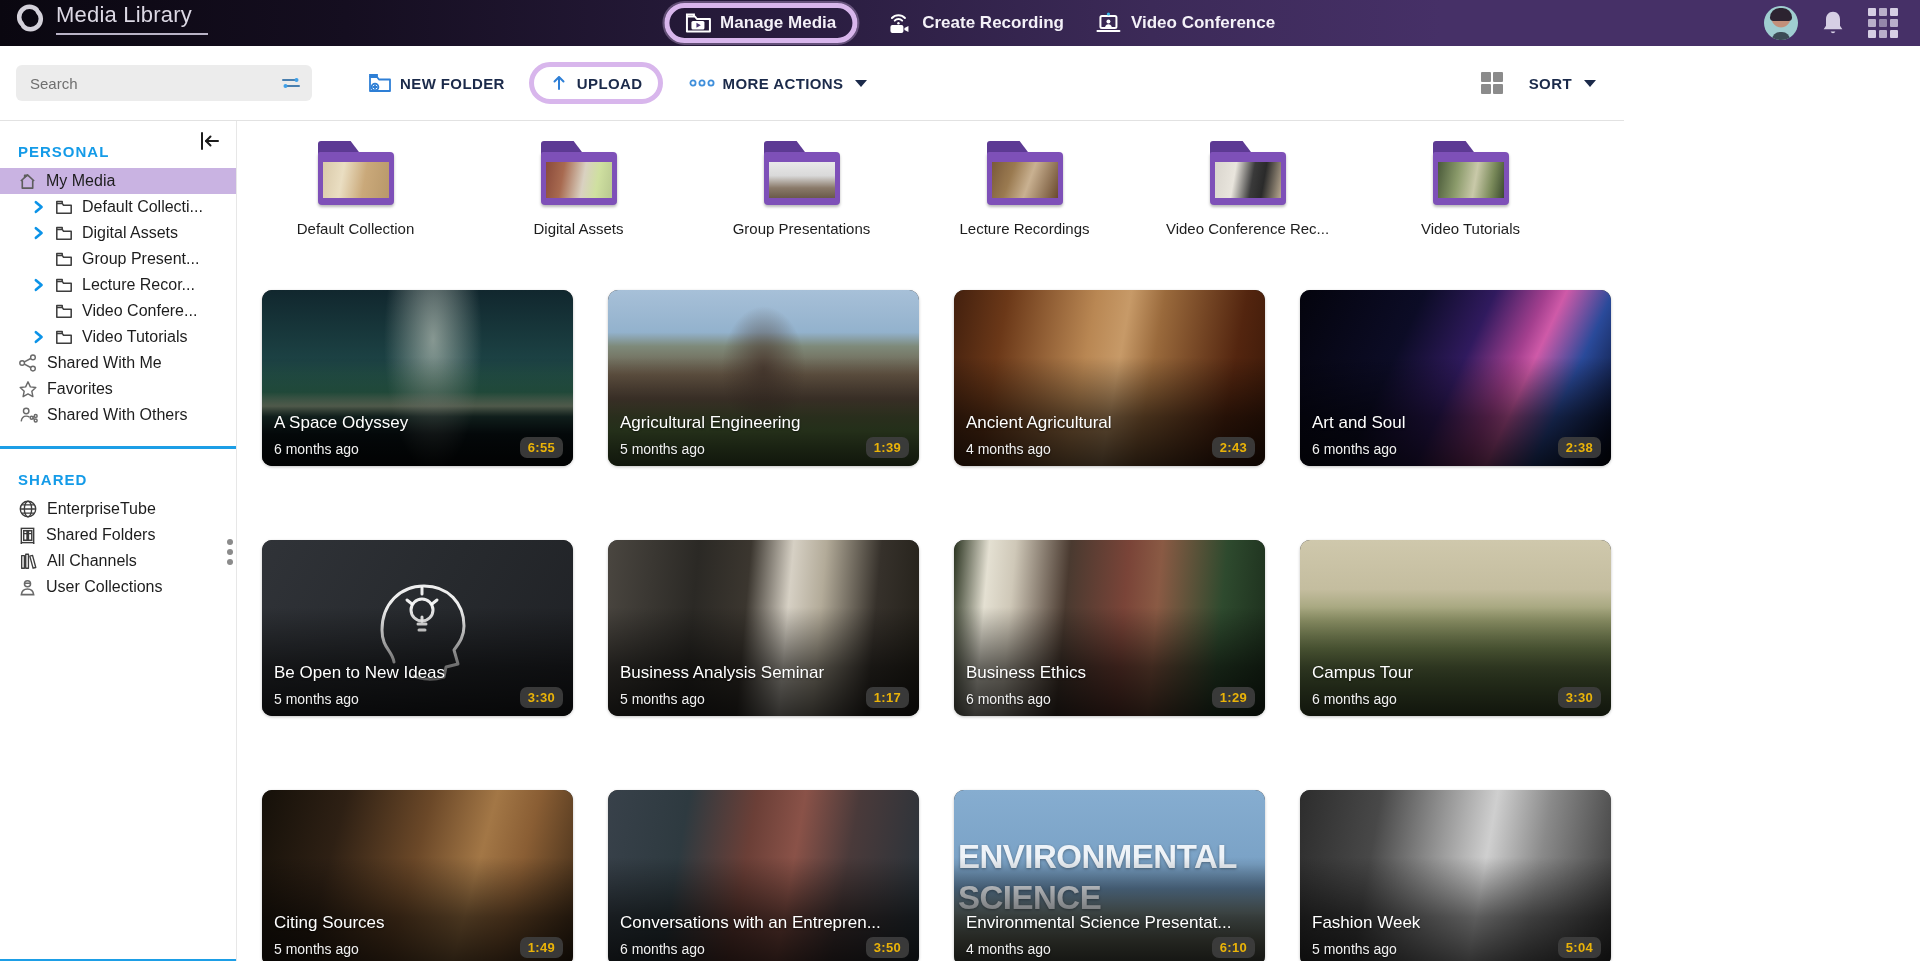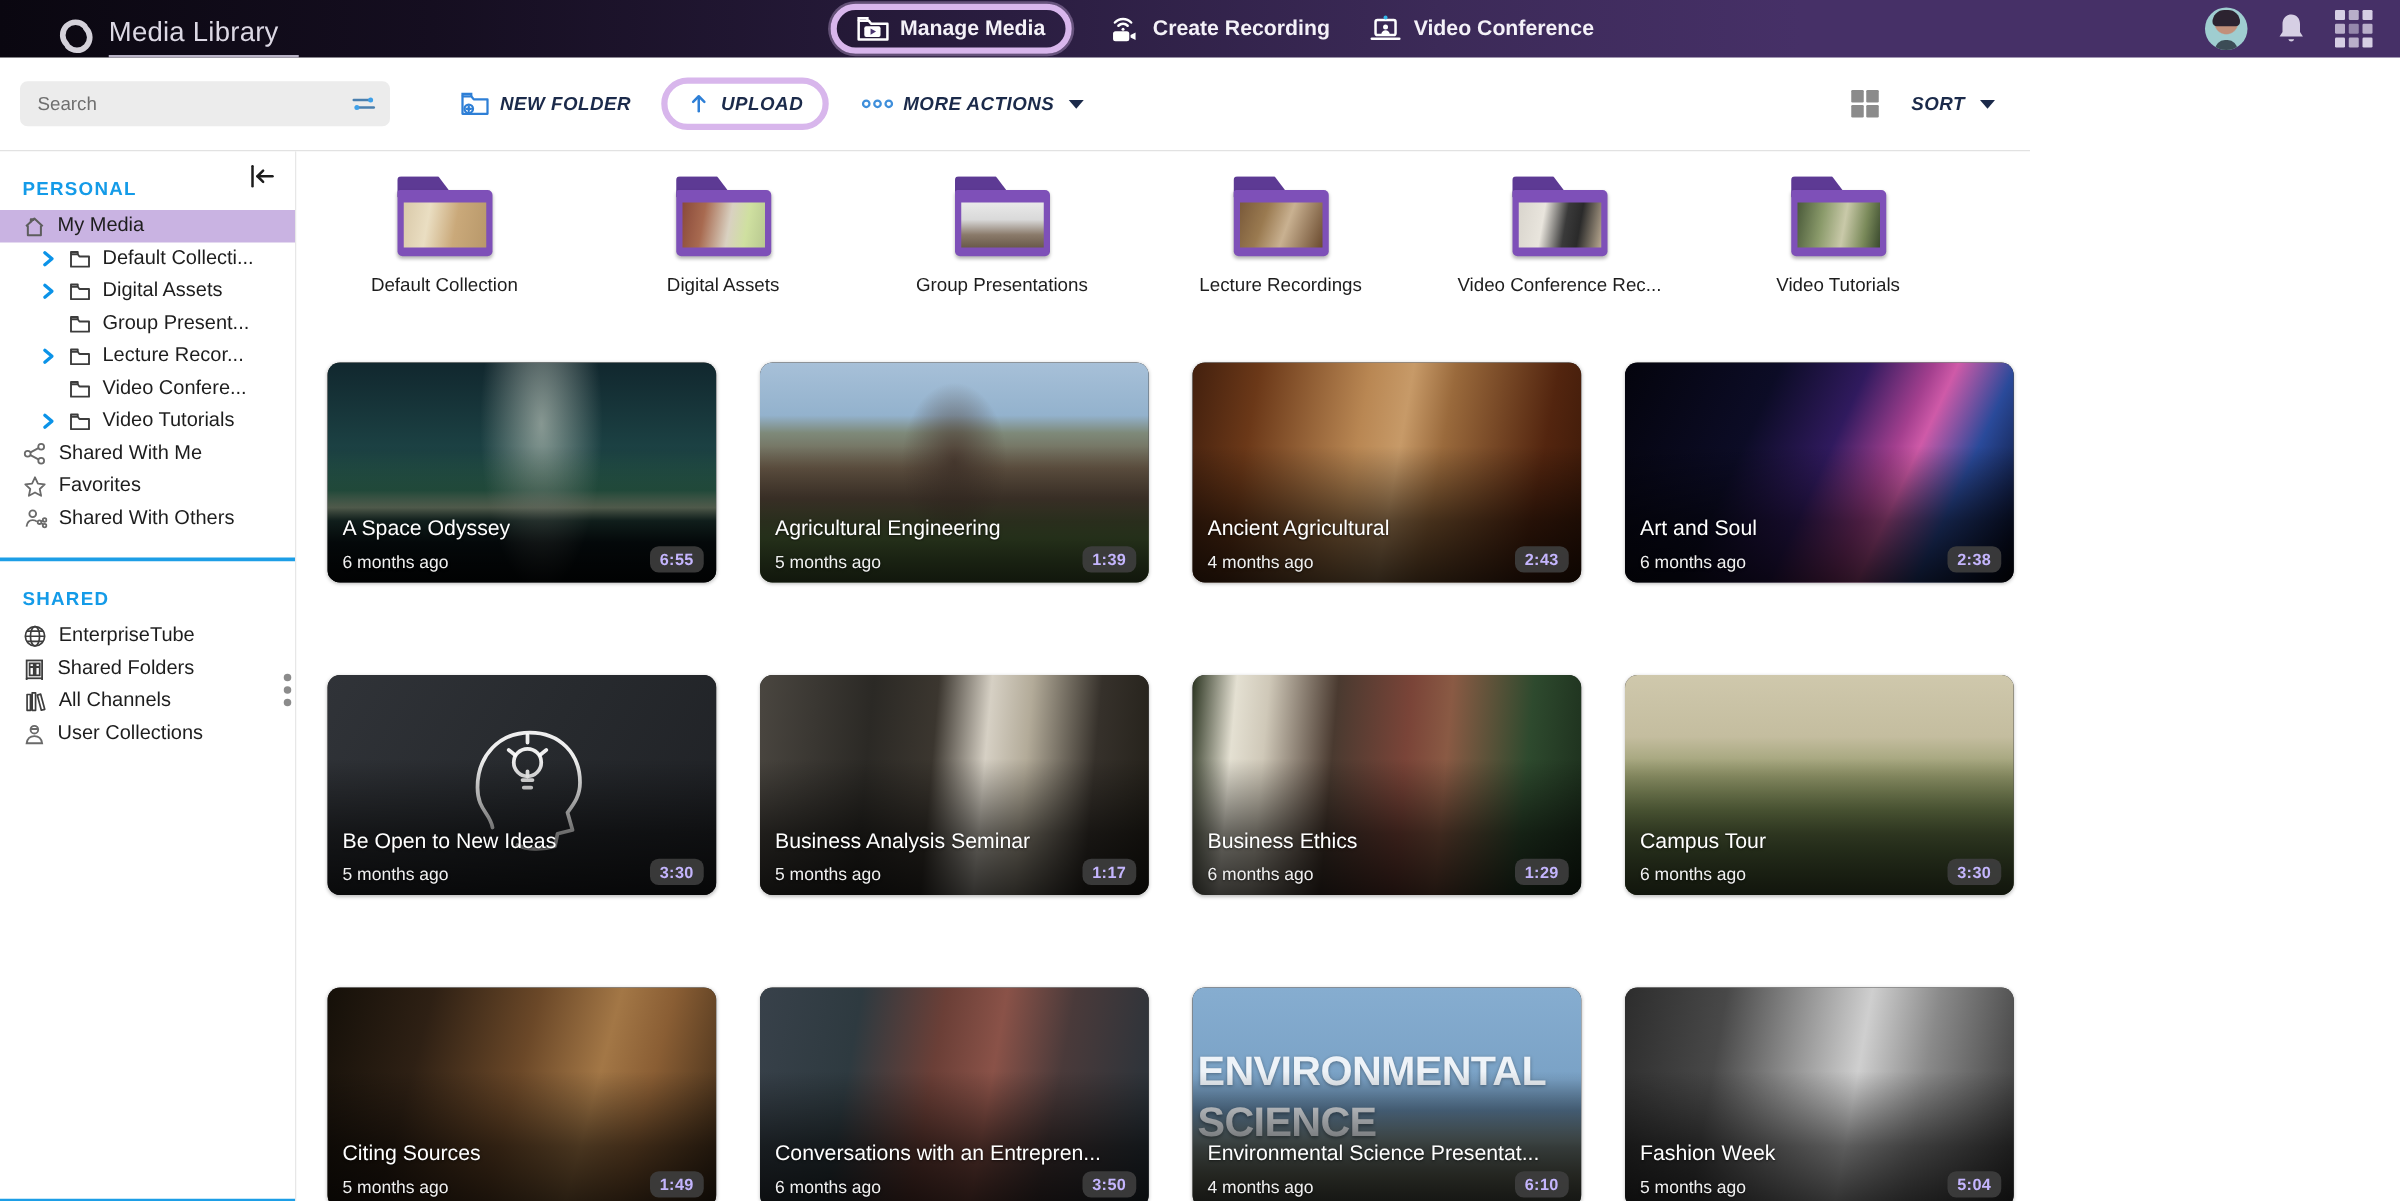--- a/index.html
+++ b/index.html
@@ -2,21 +2,21 @@
 <html><head>
 <meta charset="utf-8">
 <style>
   * { margin:0; padding:0; box-sizing:border-box; }
   html,body { width:1920px; height:961px; overflow:hidden; background:#fff;
     font-family:"Liberation Sans", sans-serif; }
 
   
   .topbar { position:absolute; left:0; top:0; width:1920px; height:46px;
     background:linear-gradient(90deg,#0a0710 0%,#150e20 18%,#2a1d40 42%,#3c2a58 60%,#463067 75%,#463067 100%);
-    display:flex; align-items:flex-end; color:#fff; z-index:5;padding-left:31px; }
+    display:flex; align-items:flex-start; color:#fff; z-index:5; }
   .brand { display:flex; align-items:center; gap:10px; margin-left:14px; }
   .brand-title { font-size:22px; color:#dcd8e4; padding:2px 16px 5px 0;
     border-bottom:2px solid #b9b3c6; letter-spacing:.2px; }
   .topnav { position:absolute; left:50.5%; transform:translateX(-50%); top:0; height:46px;
     display:flex; align-items:center; gap:30px; }
   .topnav-item { display:flex; align-items:center; gap:9px; font-size:17px; font-weight:700;
     color:#f4f1f8; cursor:pointer; white-space:nowrap; }
   .hl-ring { border:5px solid #d8b6ec; border-radius:28px; padding:4px 16px;
     box-shadow:0 0 0 2px rgba(216,182,236,.35); }
   .topbar-right { position:absolute; right:22px; top:0; height:46px; display:flex;
@@ -36,21 +36,21 @@
 
   
   .toolbar { position:absolute; left:0; top:46px; width:1624px; height:75px; background:#fff;
     border-bottom:1px solid #e2e2e2; display:flex; align-items:center; z-index:4; }
   .searchbox { width:296px; height:36px; background:#ececec; border-radius:6px; margin-left:16px;
     display:flex; align-items:center; padding:0 10px 0 14px; }
   .searchbox input { flex:1; border:0; background:transparent; outline:none; font-size:15px;
     color:#333; font-family:"Liberation Sans",sans-serif; }
   .searchbox input::placeholder { color:#6f6f6f; }
   .tb-btn { display:flex; align-items:center; gap:8px; font-size:15px; font-weight:700;
-    color:#1b2a4a; letter-spacing:.4px; cursor:pointer; white-space:nowrap;font-style:italic; }
+    color:#1b2a4a; letter-spacing:.4px; cursor:pointer; white-space:nowrap; }
   .tb-btn.nf { margin-left:56px; }
   .upload-ring { border:5px solid #d8b6ec; border-radius:24px; padding:6px 15px; margin-left:24px;
     background:#fff; }
   .tb-btn.ma { margin-left:26px; }
   .caret { display:inline-block; width:0; height:0; border-left:6px solid transparent;
     border-right:6px solid transparent; border-top:7px solid #1b2a4a; margin-left:4px; }
   .toolbar-right { margin-left:auto; margin-right:28px; display:flex; align-items:center; gap:26px; }
   .grid2 { display:grid; grid-template-columns:10px 10px; grid-template-rows:10px 10px; gap:2px; cursor:pointer; }
   .grid2 i { background:#8b8b8b; border-radius:1px; }
 
@@ -90,21 +90,21 @@
     column-gap:35px; row-gap:74px; }
   .vcard { width:311px; height:176px; border-radius:10px; overflow:hidden; position:relative;
     cursor:pointer; background:#222; box-shadow:0 1px 3px rgba(0,0,0,.25); }
   .vthumb { position:absolute; inset:0; }
   .voverlay { position:absolute; left:0; right:0; bottom:0; height:62%;
     background:linear-gradient(180deg,rgba(0,0,0,0) 0%,rgba(0,0,0,.55) 55%,rgba(0,0,0,.78) 100%); }
   .vtitle { position:absolute; left:12px; right:12px; bottom:33px; color:#fff; font-size:17px;
     white-space:nowrap; overflow:hidden; text-shadow:0 1px 2px rgba(0,0,0,.6); }
   .vage { position:absolute; left:12px; bottom:9px; color:#f0f0f0; font-size:14px;
     text-shadow:0 1px 2px rgba(0,0,0,.6); }
-  .vdur { position:absolute; right:10px; bottom:8px; background:rgba(62,62,62,.9); color:#c4b5fd;
+  .vdur { position:absolute; right:10px; bottom:8px; background:rgba(62,62,62,.9); color:#eab308;
     font-size:13px; font-weight:700; padding:3px 8px; border-radius:7px; letter-spacing:.3px; }
   .env-text { position:absolute; left:4px; right:0; top:46px; color:#eef3f8; font-weight:700;
     font-size:33px; line-height:41px; letter-spacing:-.5px; text-shadow:0 1px 3px rgba(0,0,0,.35);
     white-space:nowrap; }
   .ideas-svg { position:absolute; left:72px; top:4px; }
 
   
   .th-space { background:radial-gradient(70px 190px at 55% 28%, rgba(225,228,215,.55), rgba(225,228,215,0) 70%),
     linear-gradient(180deg,#11272e 0%,#1c4244 40%,#2f6a54 58%,#8fa287 66%,#23423c 72%,#0a161a 82%,#05090b 100%); }
   .th-agri { background:radial-gradient(60px 90px at 50% 45%, rgba(74,58,48,.9), rgba(74,58,48,0) 70%),

